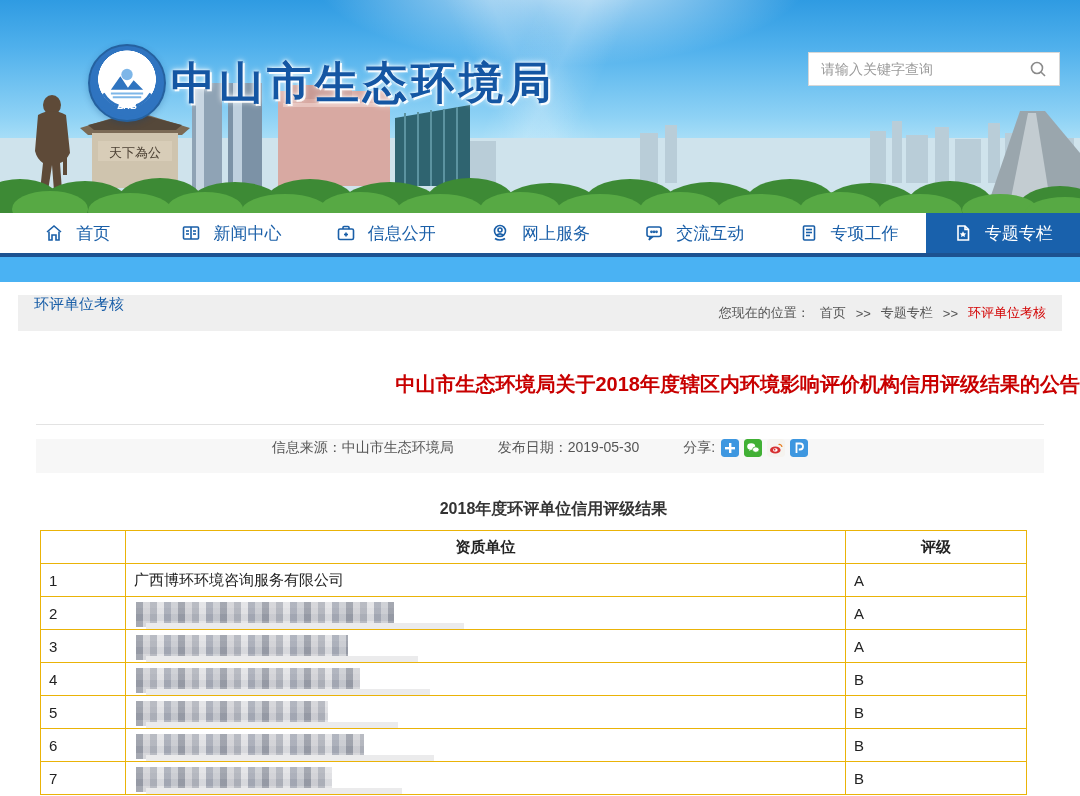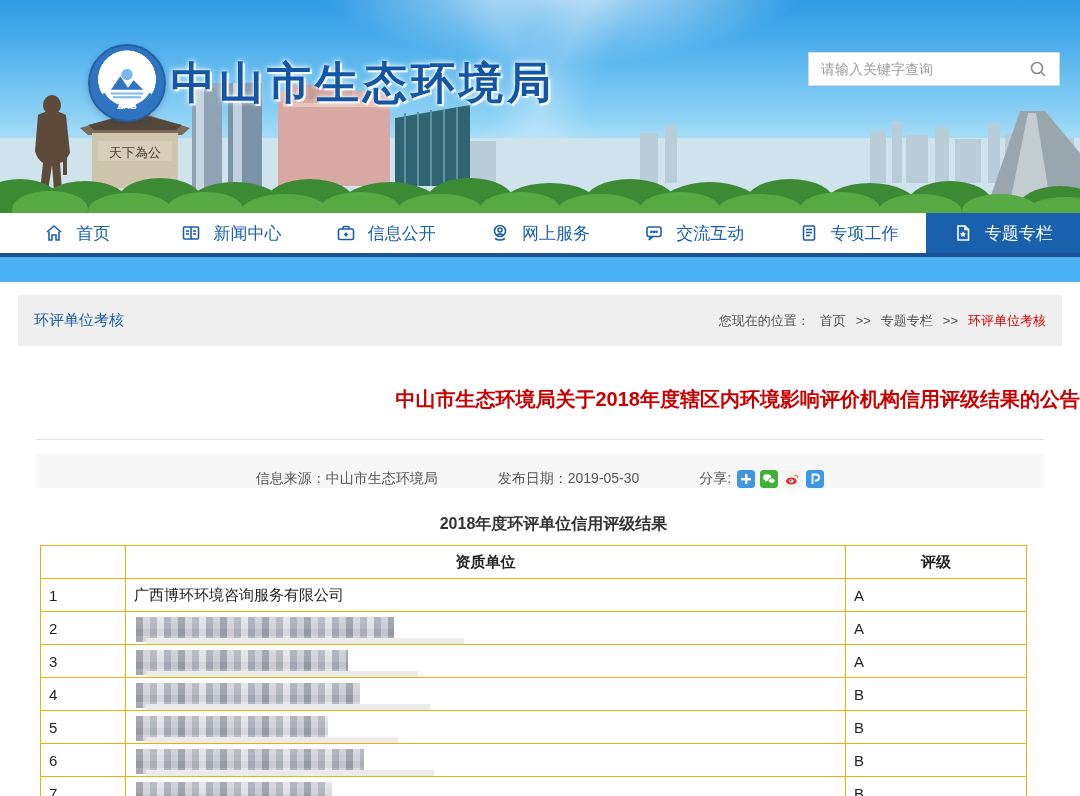--- a/index.html
+++ b/index.html
@@ -36,33 +36,33 @@
   
   .nav { display:flex; height:40px; background:#ffffff; }
   .nav-item { flex:1; display:flex; align-items:center; justify-content:center; gap:12px;
     color:#1a5fa8; font-size:17px; cursor:pointer; }
   .nav-item svg { flex:0 0 auto; }
   .nav-item.active { background:#1961ac; color:#ffffff; }
   .nav-underline { height:4px; background:#1c5291; }
   .blue-strip { height:25px; background:#4ab2f3; }
 
   
-  .breadcrumb-bar { margin:13px 18px 0; height:51px; background:#efefef; display:flex;
-    align-items:center; justify-content:space-between; padding:0 16px; }
+  .breadcrumb-bar { margin:13px 18px 0; height:36px; background:#efefef; display:flex;
+    justify-content:space-between; padding:0 16px; }
   .crumb-section { color:#1a5fa8; font-size:15px; }
   .crumb-path { font-size:13px; color:#555; display:flex; gap:10px; align-items:center; }
   .crumb-path .sep { color:#555; }
   .crumb-link { color:#555; cursor:pointer; }
   .crumb-current { color:#d30000; cursor:pointer; }
 
   
   .article-title { margin-top:40px; text-align:right; color:#c80000; font-size:20px; font-weight:bold; }
   .divider { margin:26px 36px 0; border-top:1px solid #e3e3e3; }
-  .meta-bar { margin:14px 36px 0; height:34px; background:#f7f7f7; display:flex; align-items:flex-end;
-    justify-content:center; gap:60px; font-size:14px; color:#555; }
+  .meta-bar { margin:14px 36px 0; height:34px; background:#f7f7f7; display:flex; align-items:flex-start;
+    justify-content:center; gap:44px; font-size:14px; color:#555; }
   .share-group { display:flex; align-items:center; gap:6px; }
   .share-group .icons { display:flex; gap:5px; }
   .share-icon { width:18px; height:18px; border-radius:3px; display:block; cursor:pointer; }
 
   
   .table-caption { margin-top:26px; text-align:center; font-size:16px; font-weight:bold; color:#333;margin-left:27px; }
   .rating-table { margin:10px 0 0 40px; width:986px; border-collapse:collapse; table-layout:fixed;
     font-size:15px; color:#222; }
   .rating-table col.c1 { width:85px; }
   .rating-table col.c2 { width:720px; }

